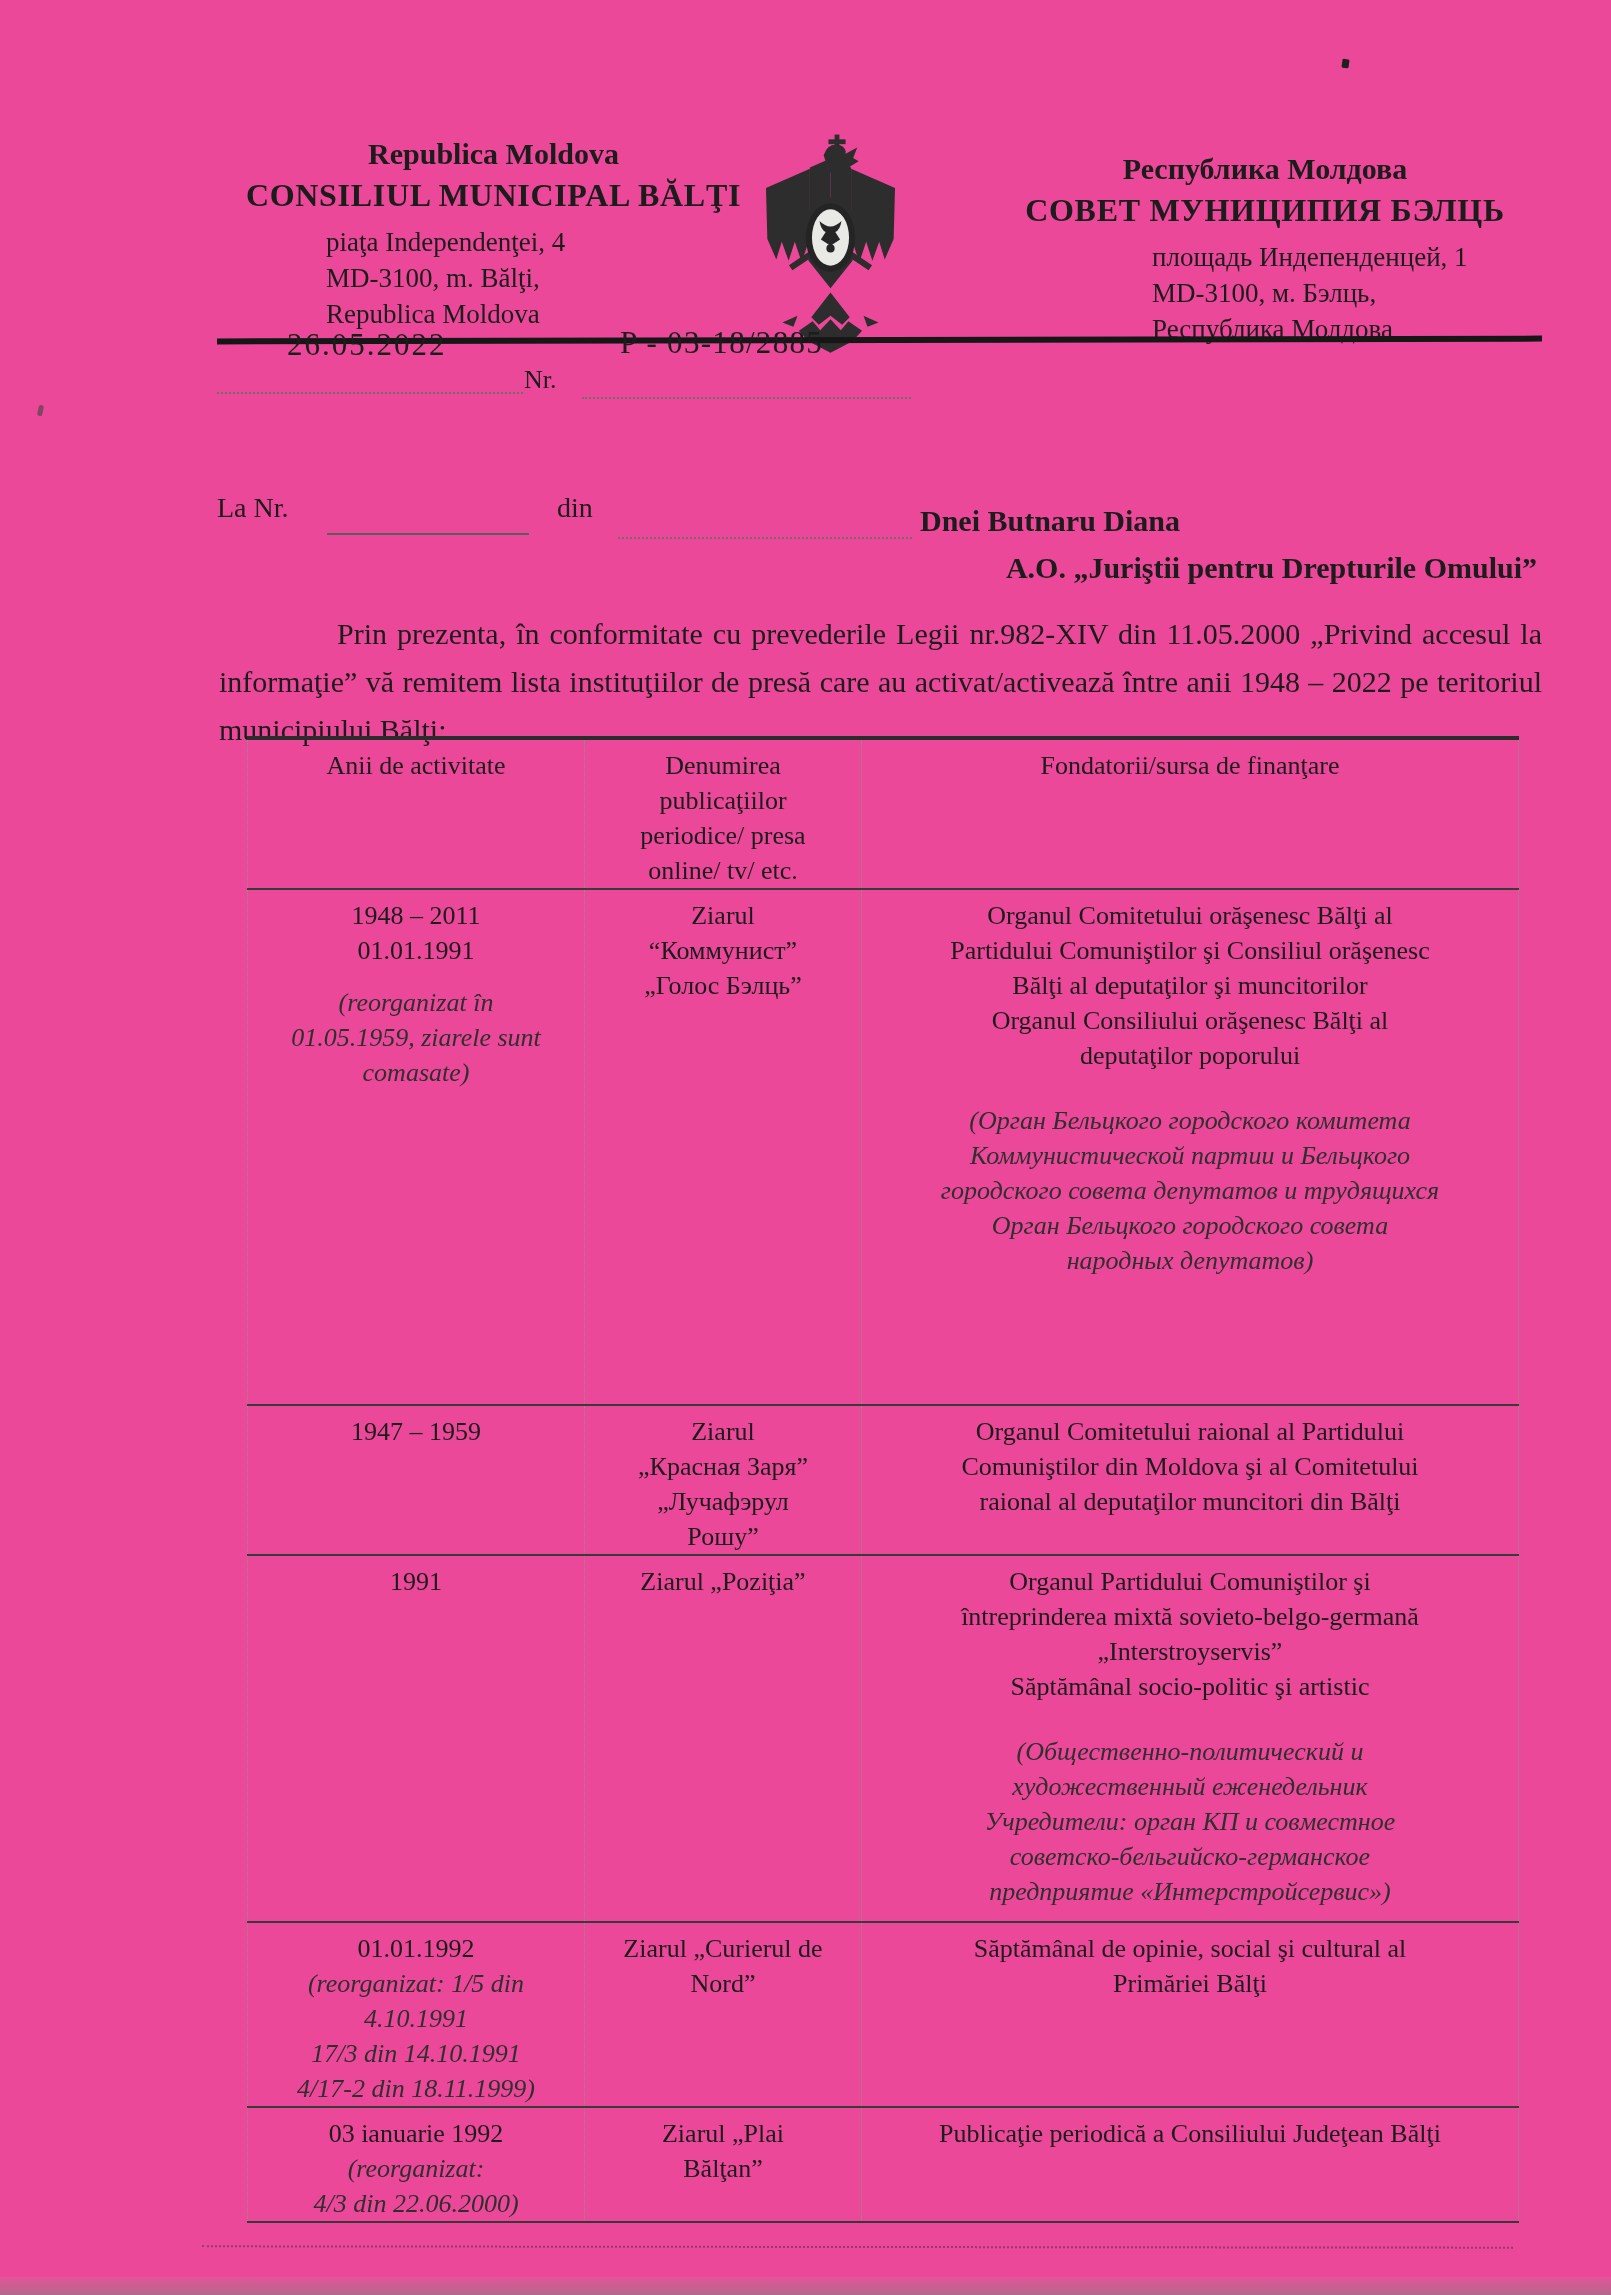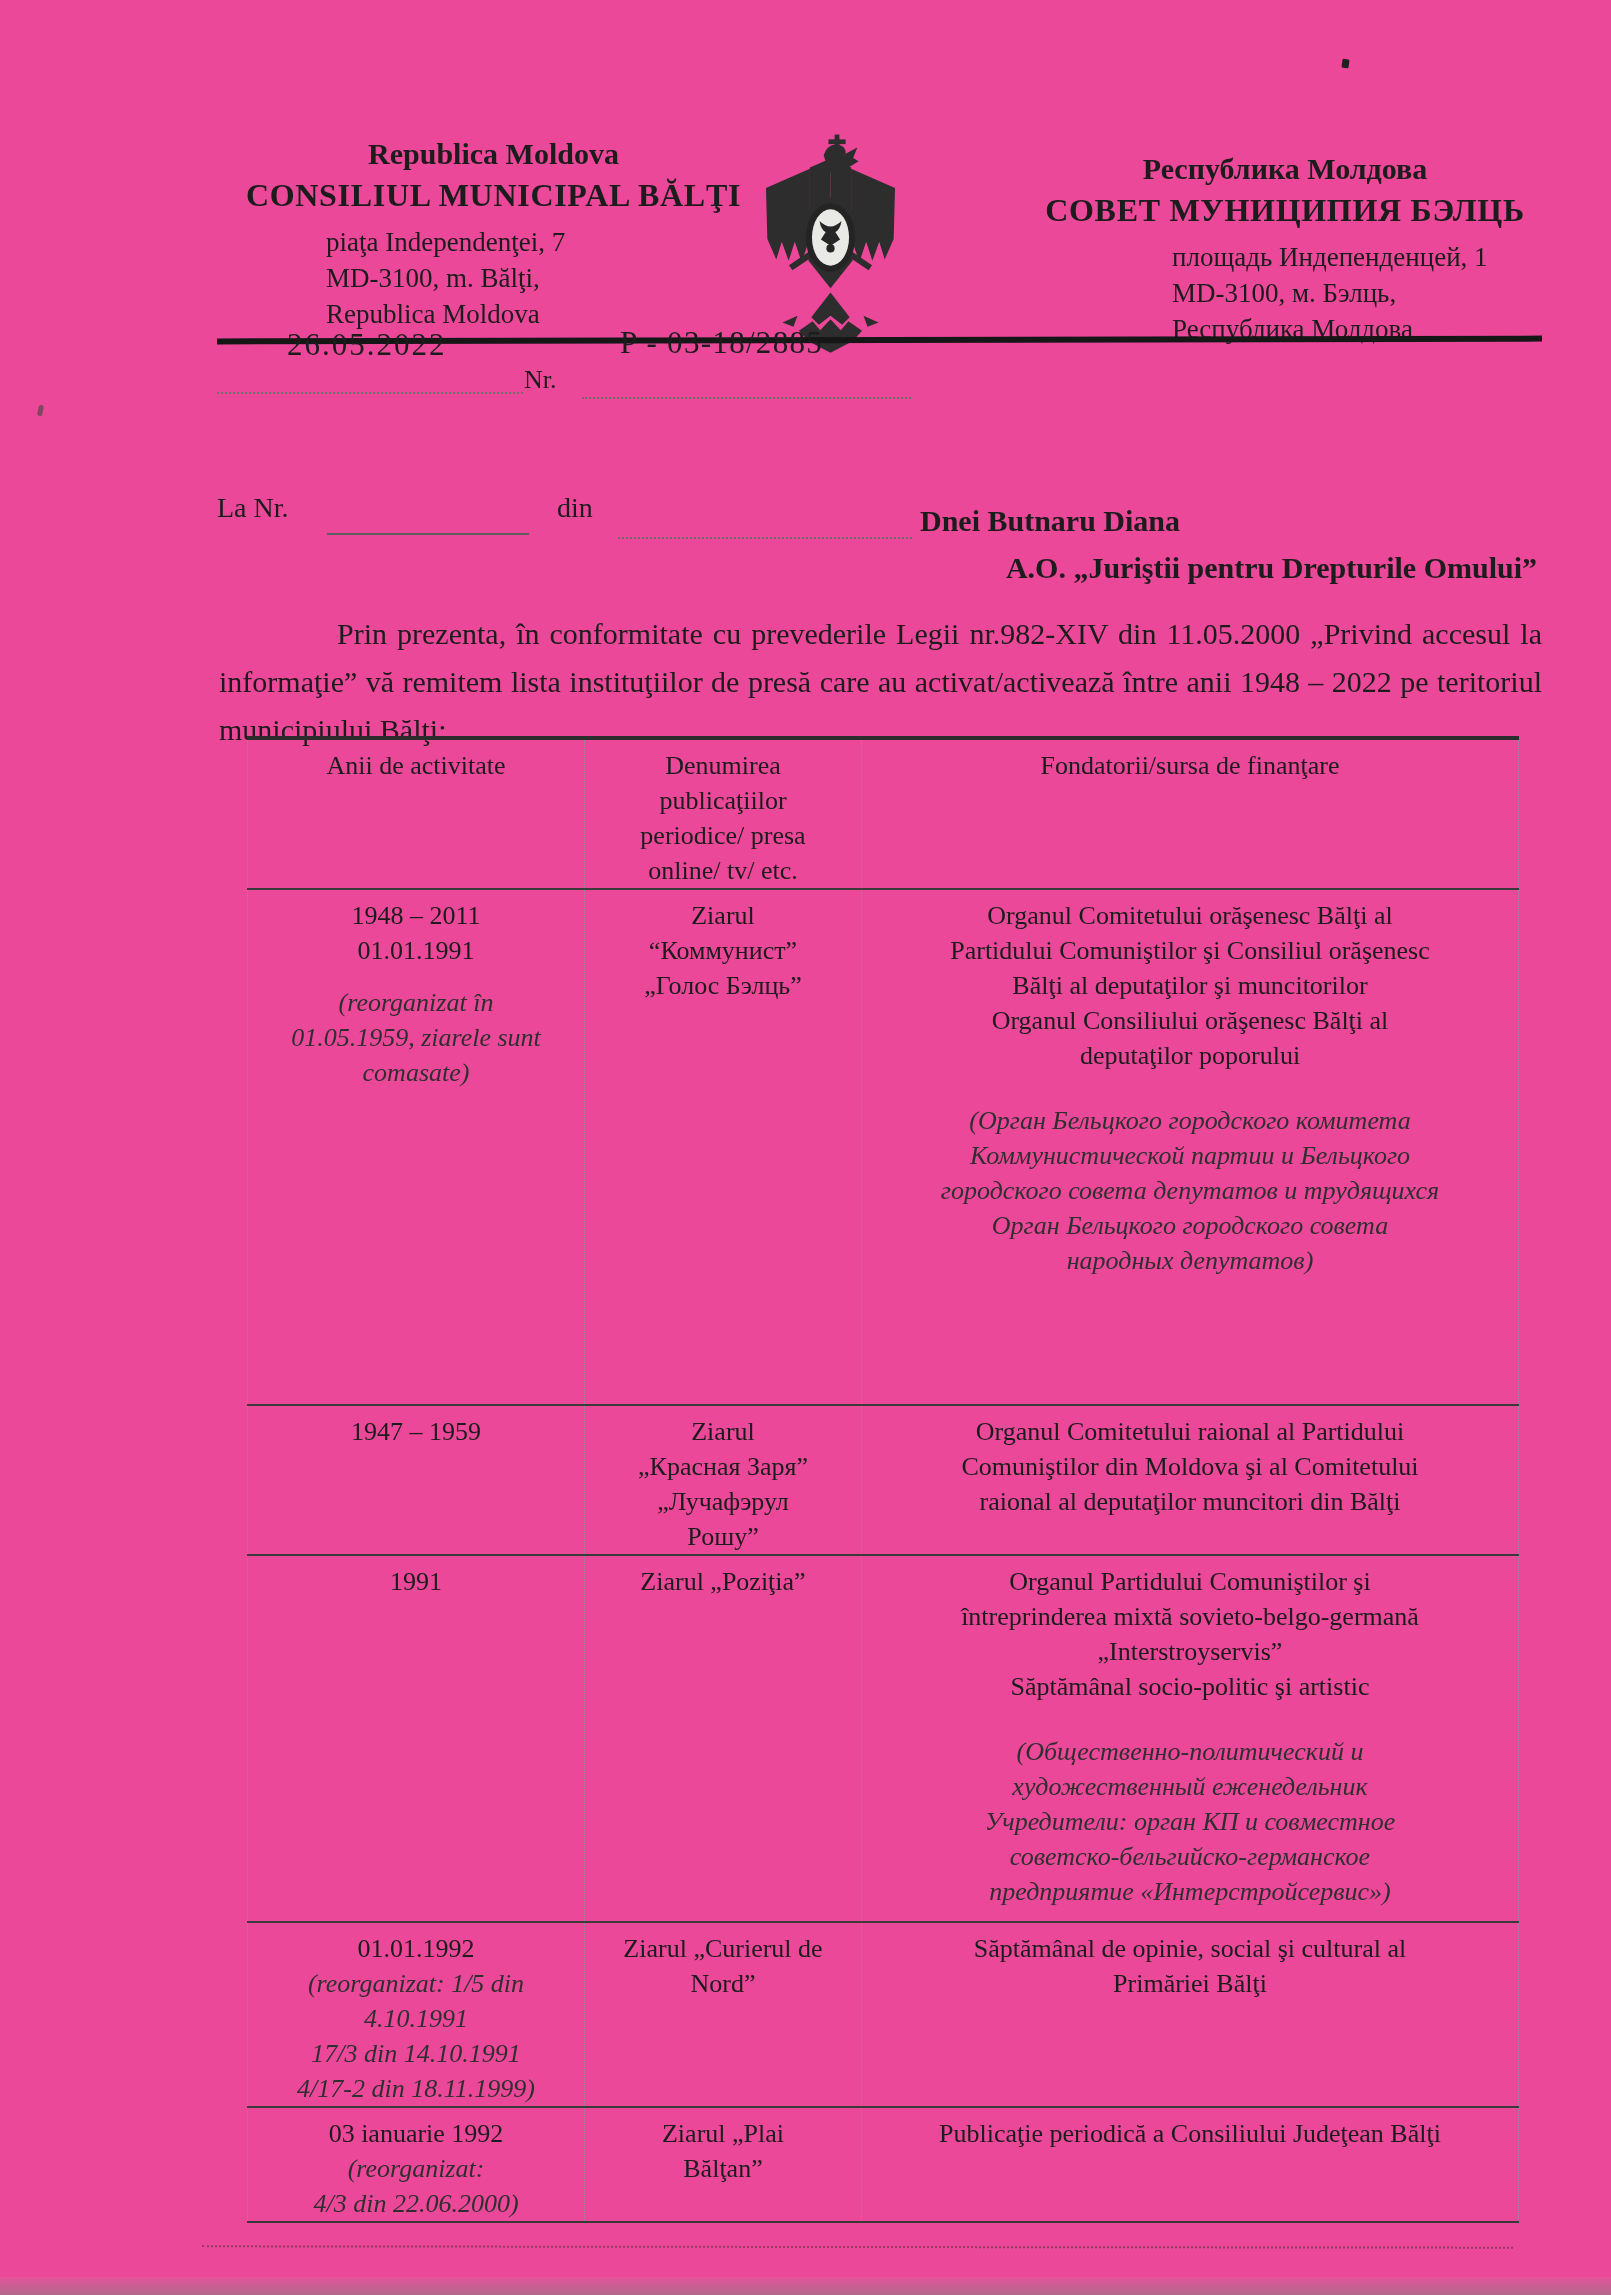--- a/index.html
+++ b/index.html
@@ -8,21 +8,21 @@
     width:1612px;height:2295px;
     margin:0 auto;
     background:#ec4899;
     overflow:hidden;
     font-family:"Liberation Serif","DejaVu Serif",serif;
     color:#1c1c1c;
   }
   
   .lh{position:absolute;}
   .lh-ro{left:216px;top:135px;width:555px;}
-  .lh-ru{left:996px;top:150px;width:578px;}
+  .lh-ru{left:976px;top:150px;width:578px;}
   .lh-country{text-align:center;font-weight:bold;font-size:30px;line-height:37px;}
   .lh-org{text-align:center;font-weight:bold;font-size:32px;line-height:39px;margin-top:4px;letter-spacing:0.7px;white-space:nowrap;}
   .lh-addr{margin-top:9.2px;font-size:27px;line-height:36px;}
   .lh-ro .lh-addr{margin-left:110px;}
   .lh-ru .lh-addr{margin-left:176px;}
   .coa{position:absolute;left:755px;top:131px;width:151px;height:224px;}
   .coa svg{width:100%;height:100%;}
   .rule{position:absolute;left:217px;top:337px;width:1325px;height:6px;background:#161616;transform:rotate(-0.12deg);}
   
   .ref-date{position:absolute;left:287px;top:327px;font-size:31px;letter-spacing:2px;}
@@ -81,21 +81,21 @@
 </style>
 </head>
 <body>
 
 <div class="page">
 
   <div class="lh lh-ro">
     <div class="lh-country">Republica Moldova</div>
     <div class="lh-org">CONSILIUL MUNICIPAL BĂLŢI</div>
     <div class="lh-addr">
-      <div>piaţa Independenţei, 7</div>
+      <div>piaţa Independenţei, 4</div>
       <div>MD-3100, m. Bălţi,</div>
       <div>Republica Moldova</div>
     </div>
   </div>
 
   <div class="coa">
     <svg viewBox="0 0 220 320" xmlns="http://www.w3.org/2000/svg">
       <g fill="#2d2d2d">
         <rect x="116" y="2" width="7" height="24"></rect>
         <rect x="107" y="9" width="25" height="7"></rect>

